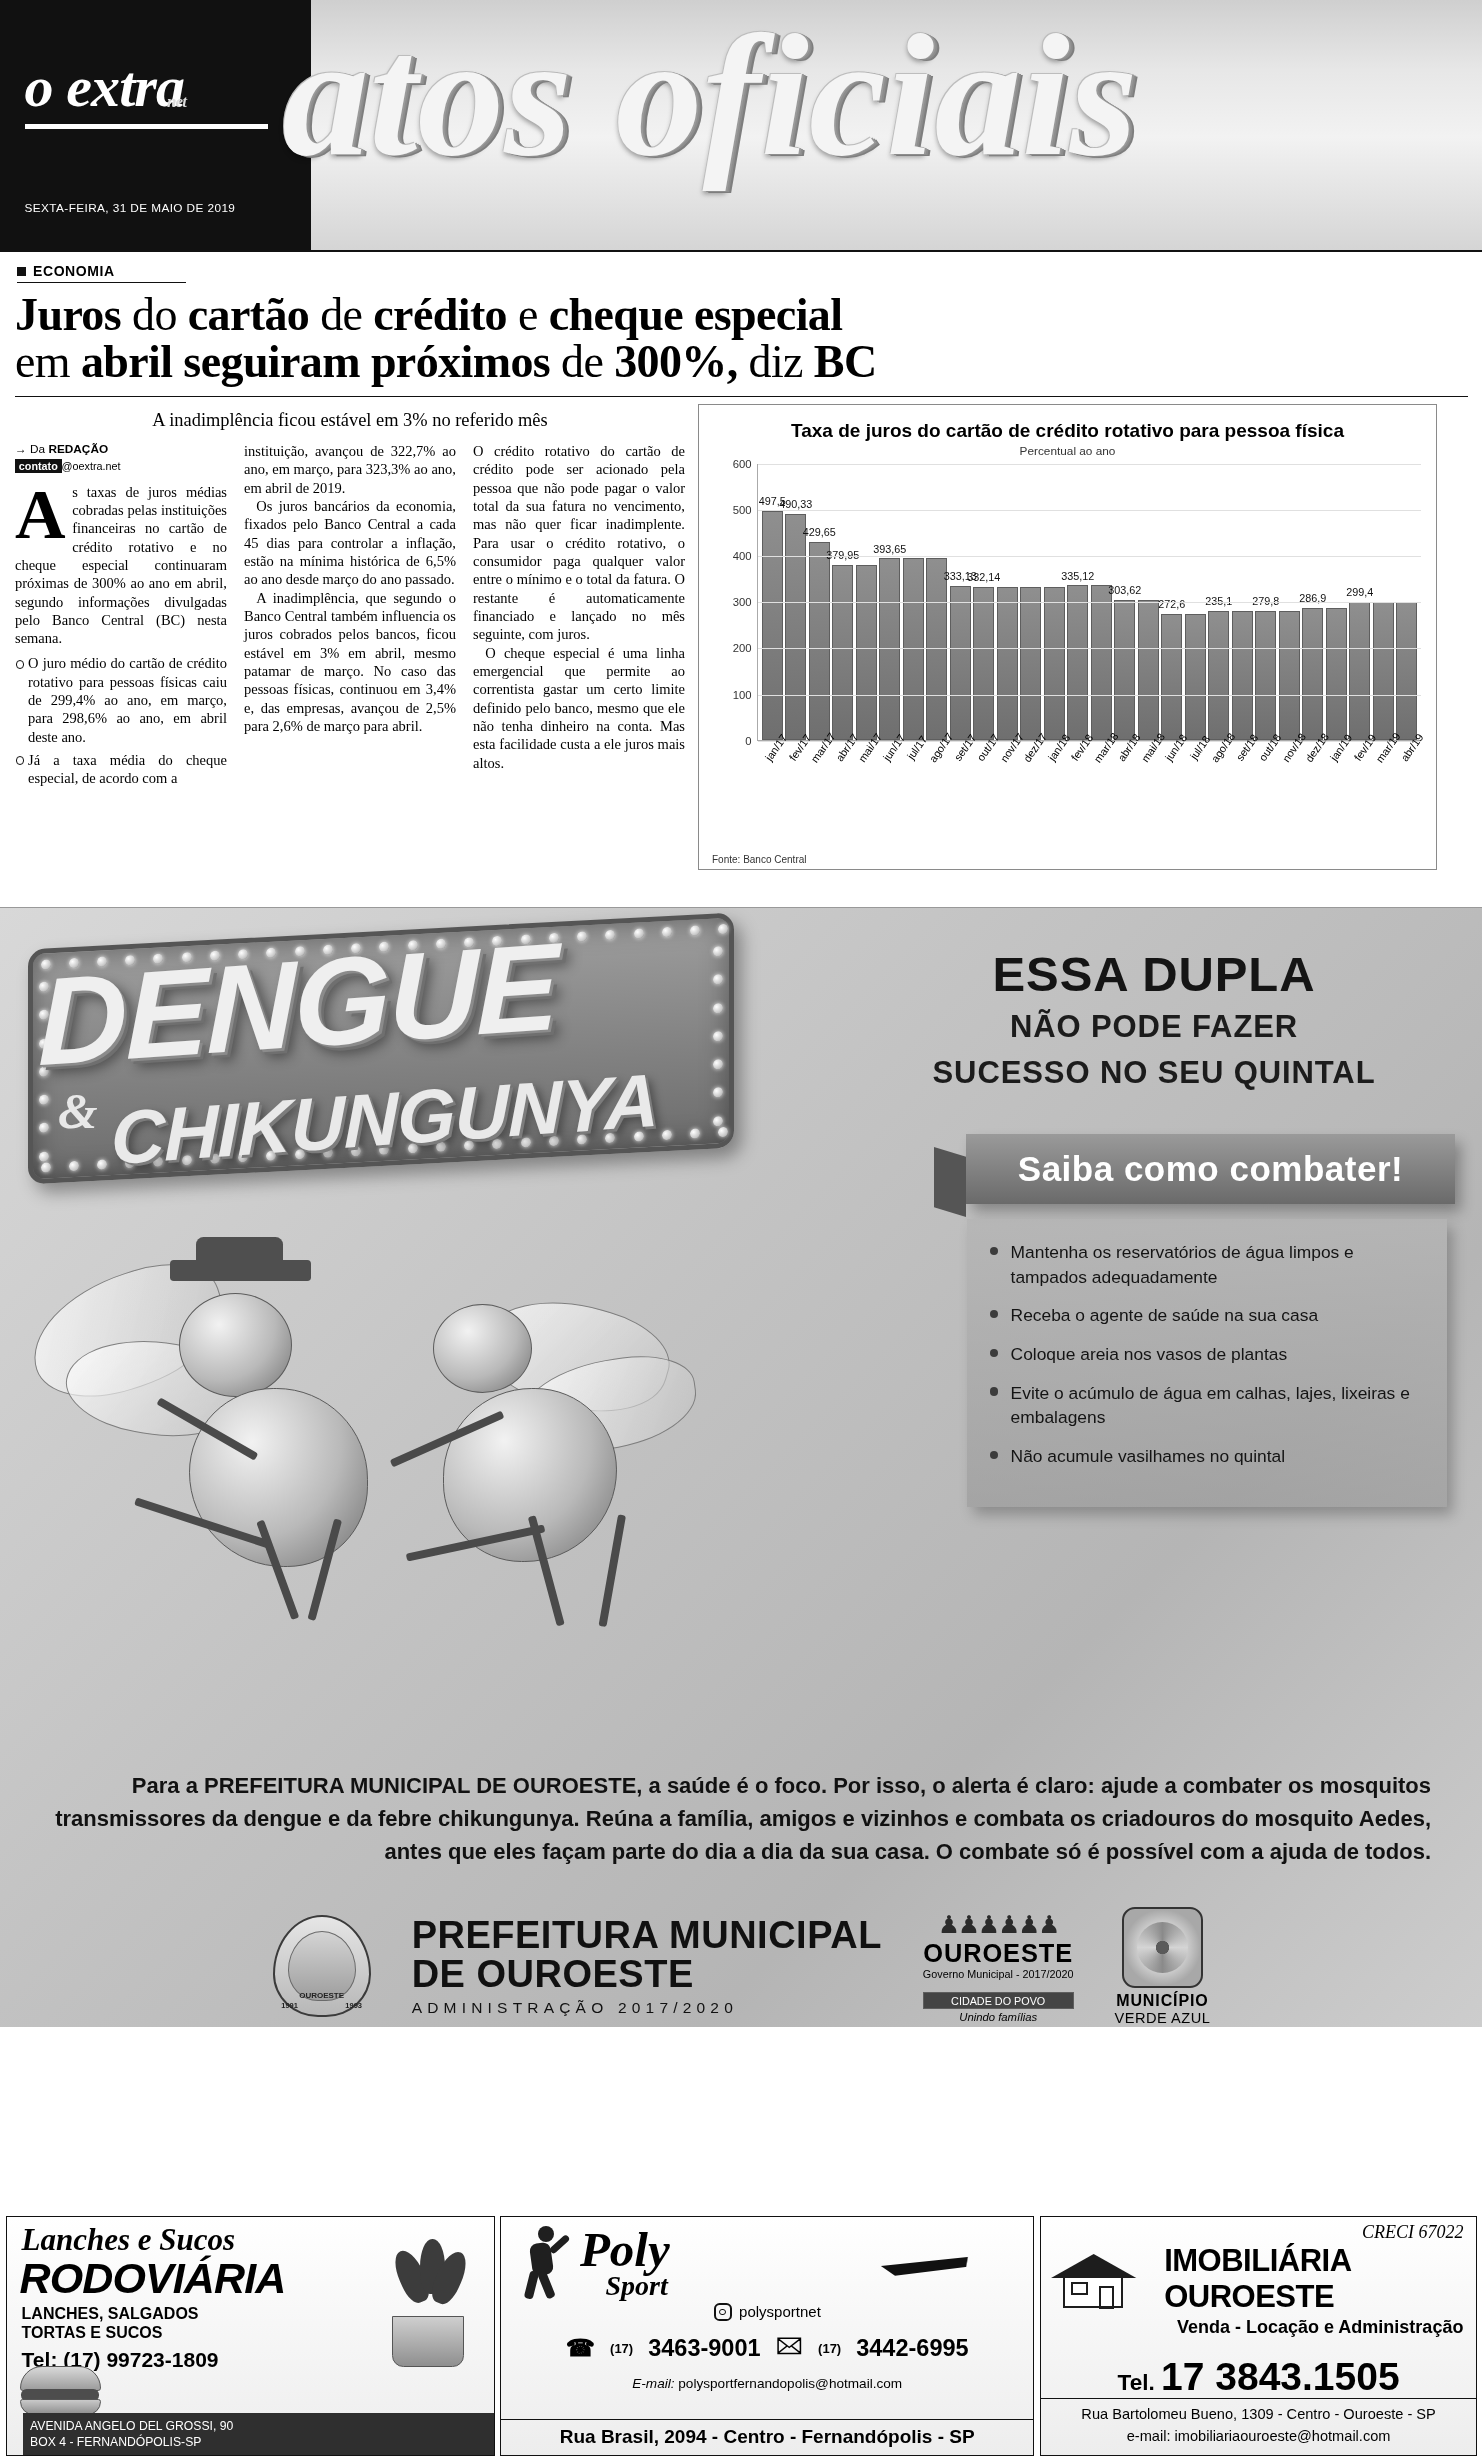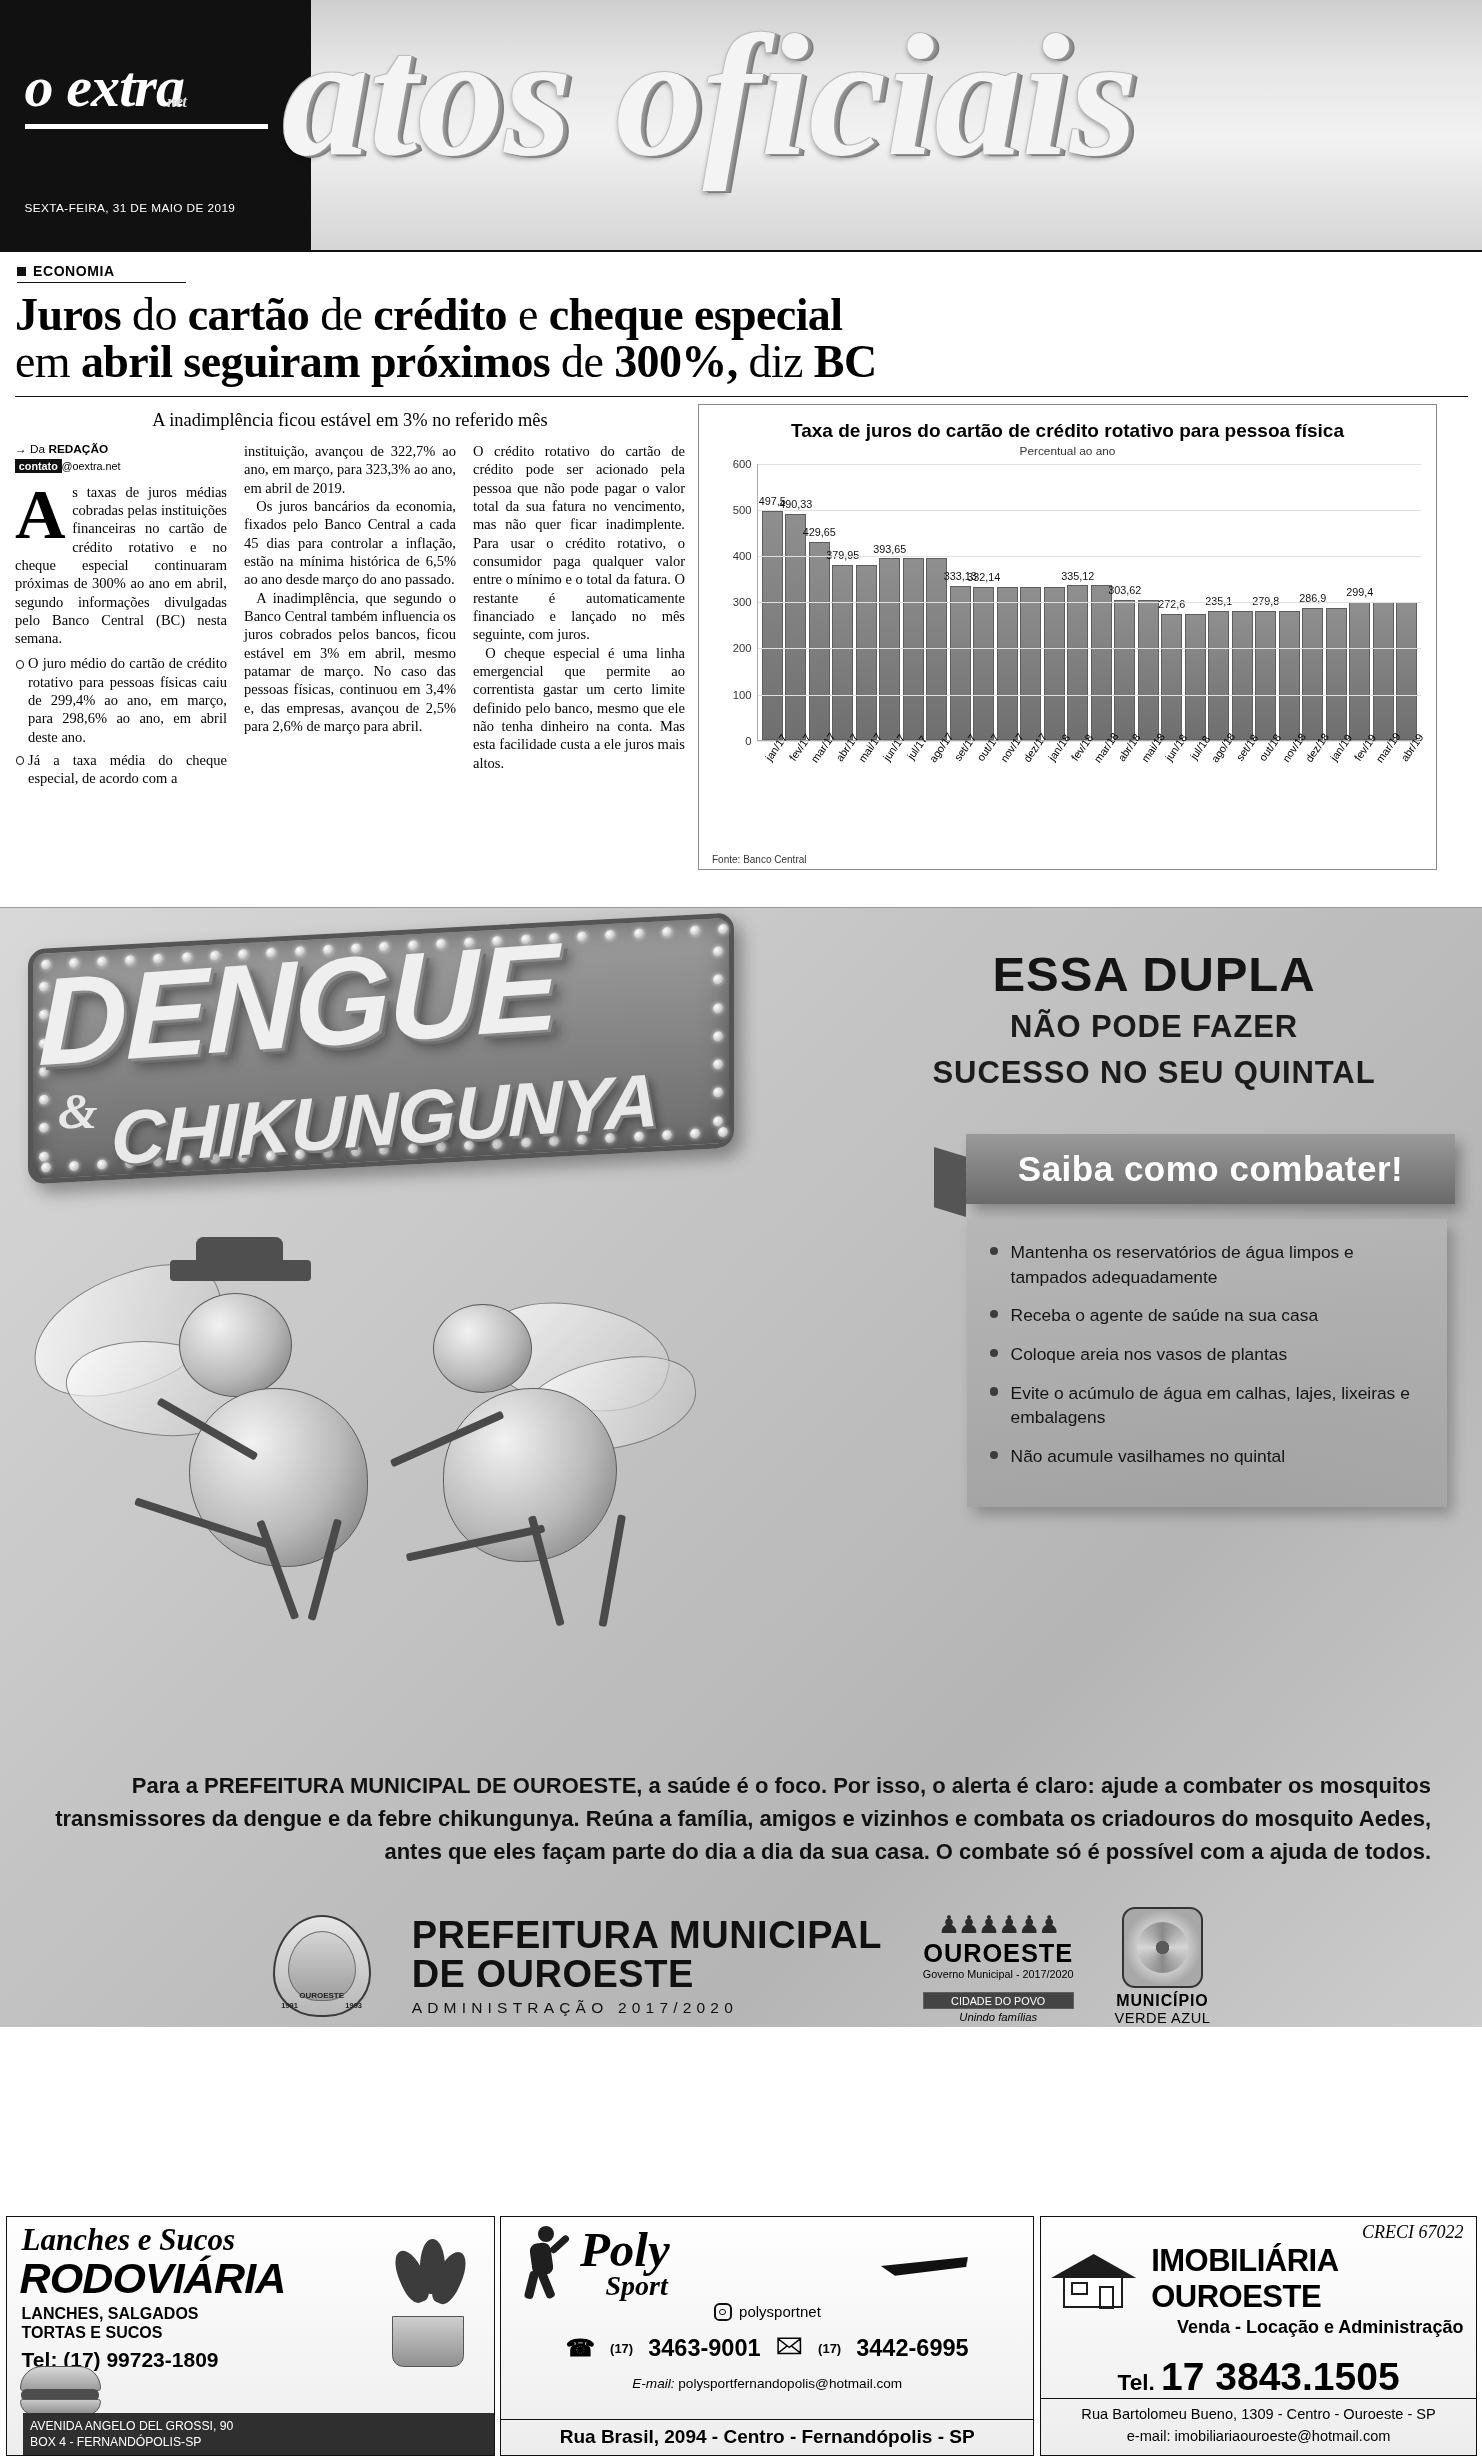--- a/index.html
+++ b/index.html
@@ -500,21 +500,21 @@
   .poly-addr {
     position:absolute; left:0; right:0; bottom:0;
     text-align:center; font-family:"Liberation Sans", sans-serif; font-weight:bold;
     font-size:19px; padding:5.6px 0 7.5px 0; border-top:1.9px solid #111;
   }
 
   .imob-creci {
     text-align:right; font-family:"Liberation Serif", serif; font-style:italic;
     font-size:18px; padding:5.6px 13px 0 0;
   }
-  .imob-head { display:flex; align-items:center; gap:14px; padding:0 9.4px; }
+  .imob-head { display:flex; align-items:center; gap:27px; padding:0 9.4px; }
   .imob-house { width:87px; height:58px; position:relative; flex:0 0 auto; }
   .imob-house .roof {
     position:absolute; left:0; top:3.8px; width:87px; height:24.5px; background:#1d1d1d;
     clip-path:polygon(50% 0,100% 100%,0 100%);
   }
   .imob-house .walls {
     position:absolute; left:13px; top:26px; width:60px; height:32px;
     border:2.8px solid #1d1d1d; background:#fff;
   }
   .imob-house .win { position:absolute; left:21px; top:32px; width:17px; height:13px; border:2.8px solid #1d1d1d; }

